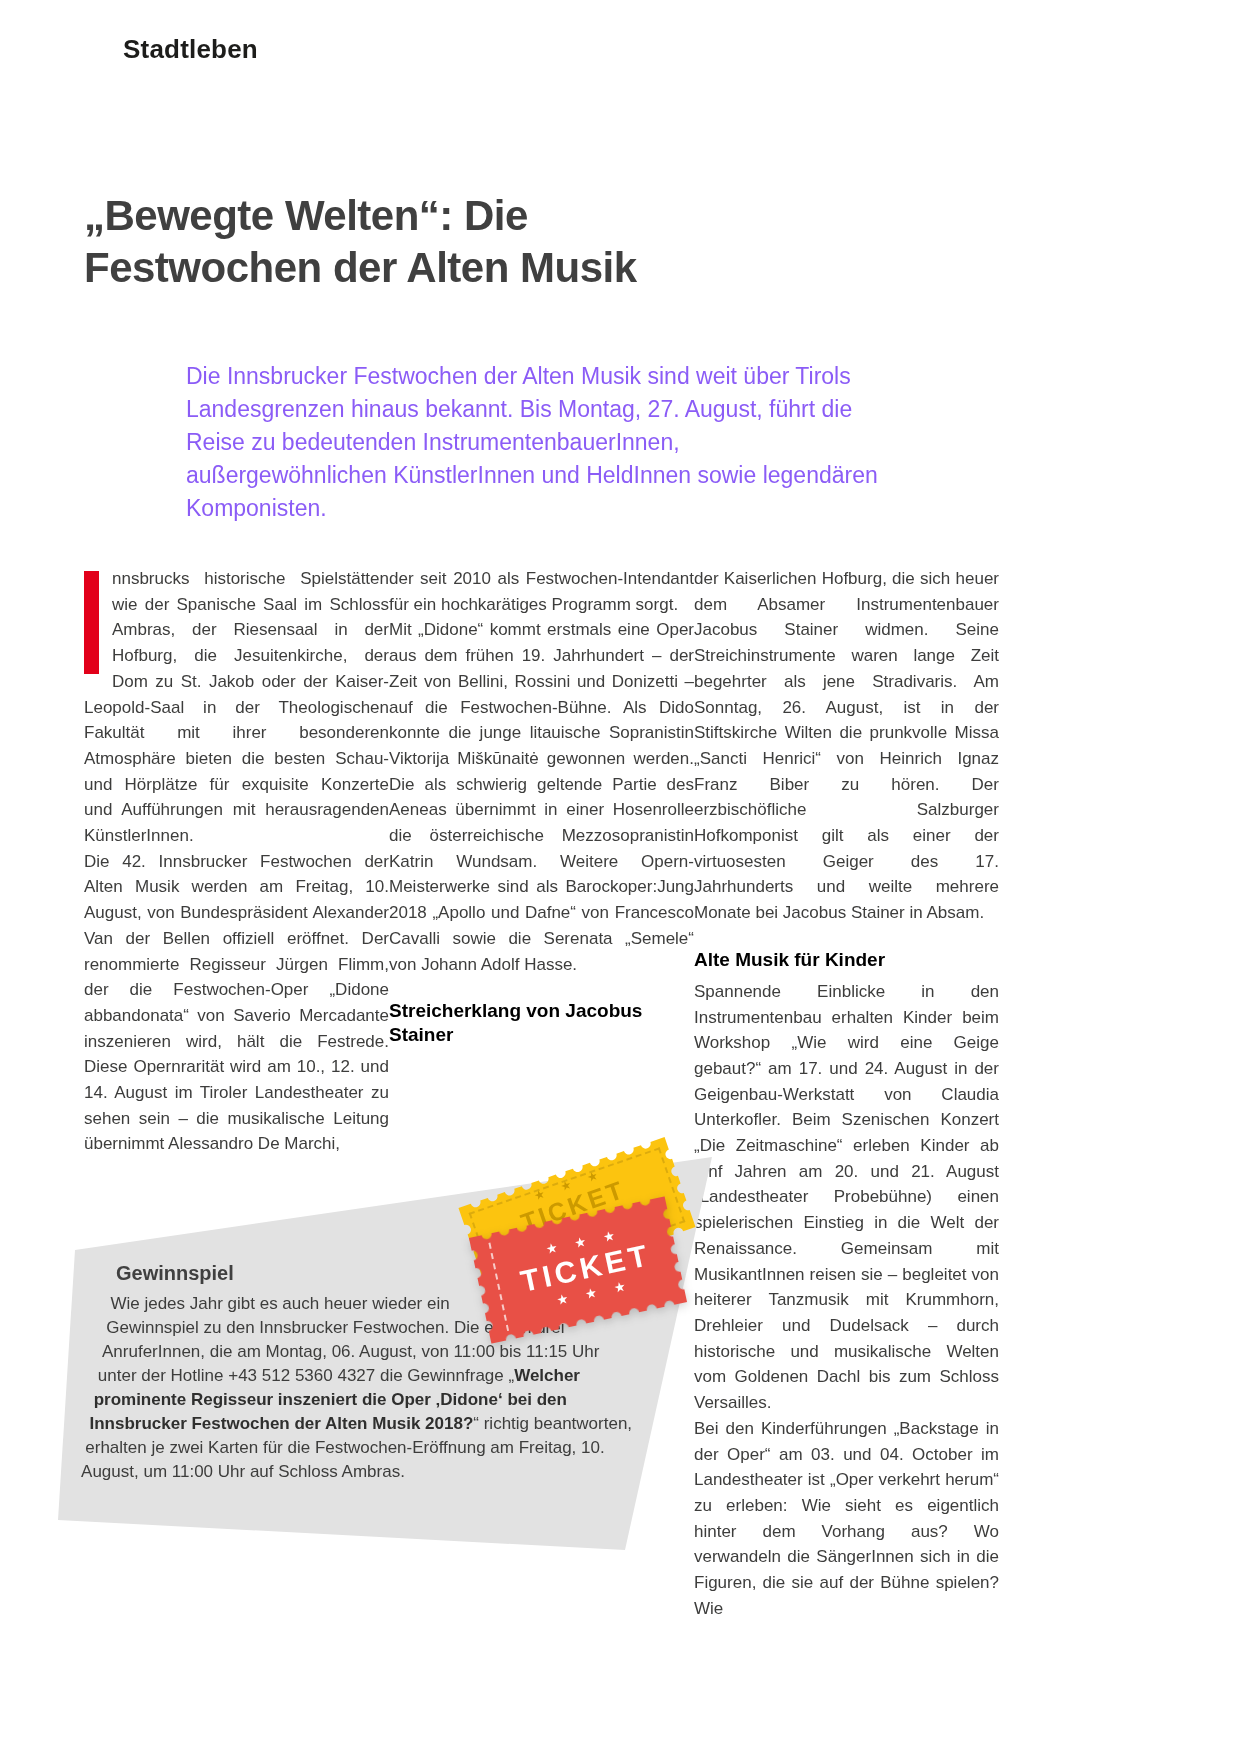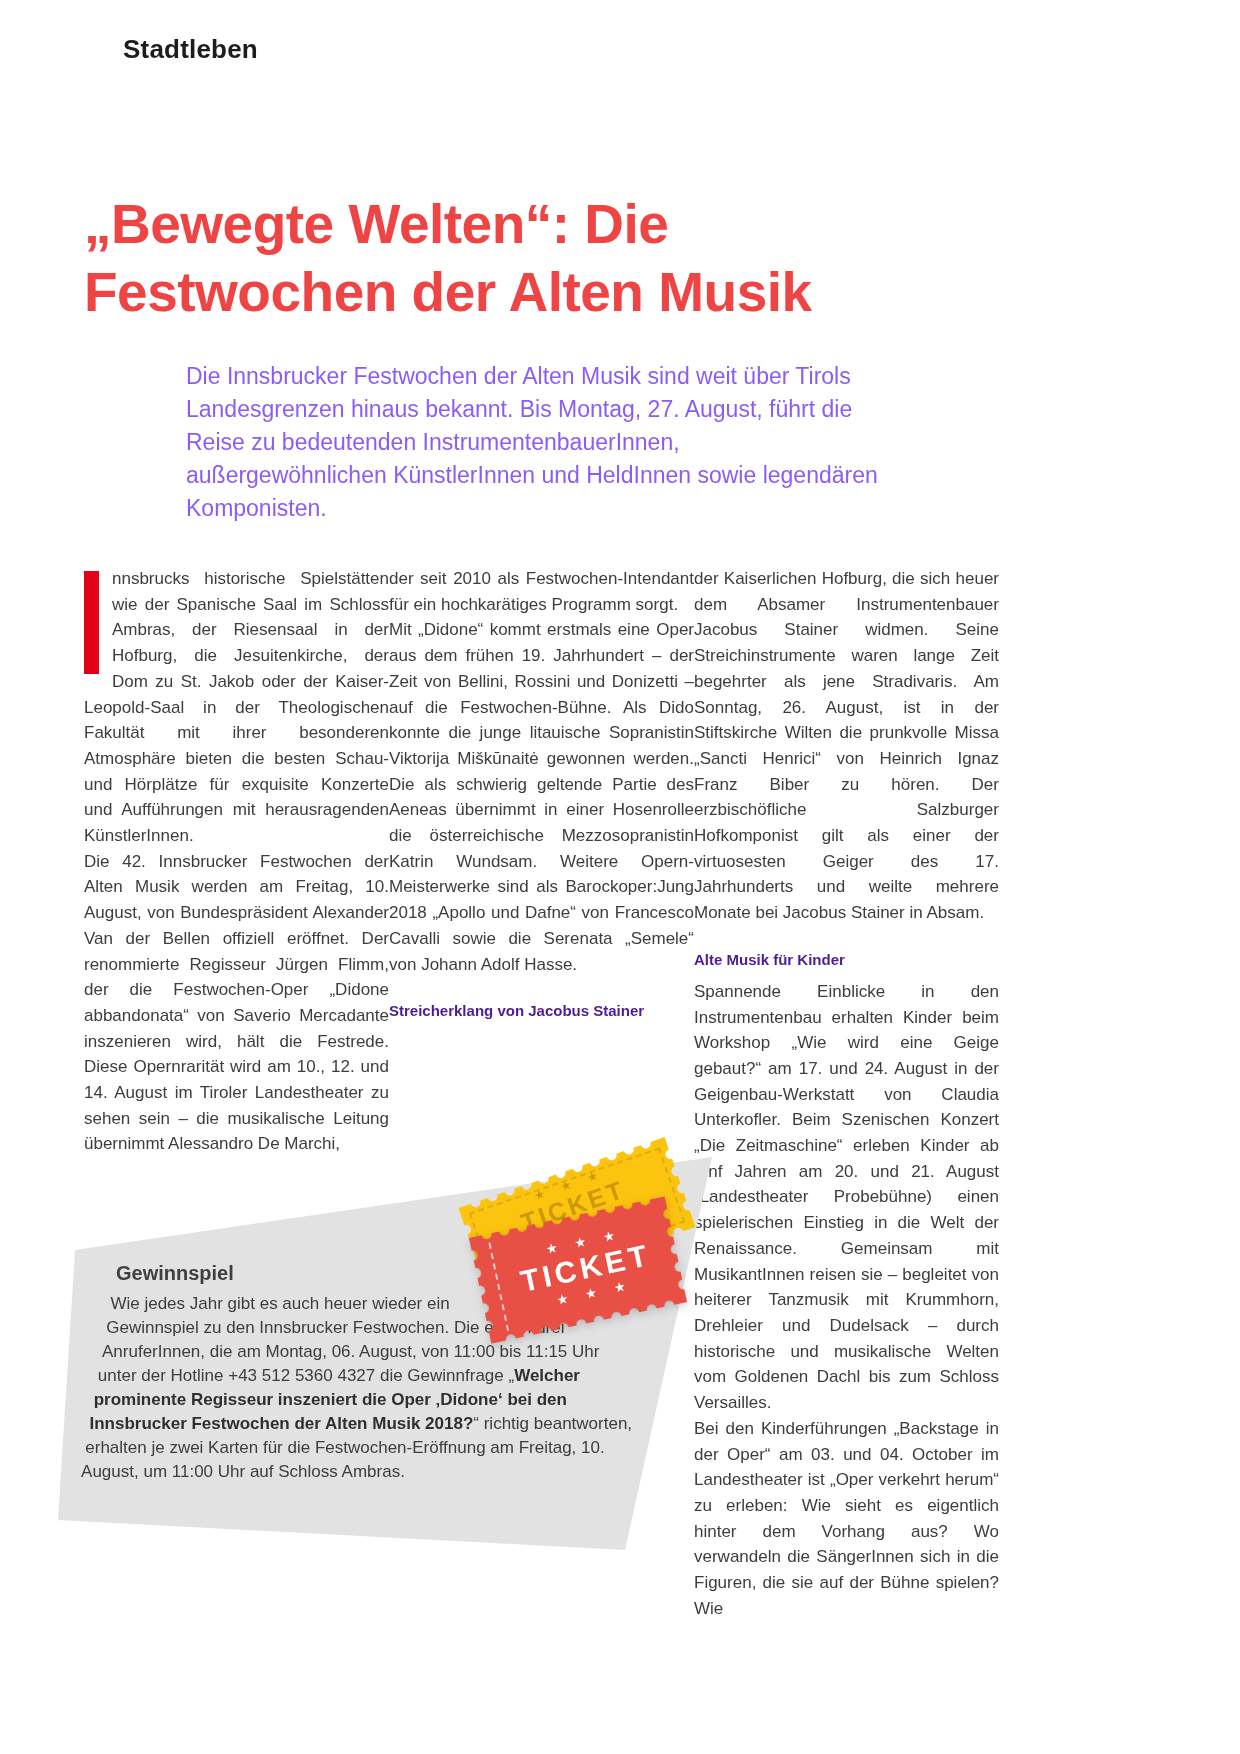--- a/index.html
+++ b/index.html
@@ -2,28 +2,28 @@
 <html lang="de"><head>
 <meta charset="utf-8">
 <style>
   * { margin:0; padding:0; box-sizing:border-box; }
   html,body { background:#ffffff; }
   body { font-family:"Liberation Sans","DejaVu Sans",sans-serif; color:#3d3d3c; }
   .page { position:relative; width:1240px; height:1754px; background:#ffffff; overflow:hidden; }
 
   .section-label { position:absolute; left:84px; top:34px; font-size:26px; font-weight:bold; color:#1d1d1b; letter-spacing:.2px;margin-left:39px; }
 
-  .headline { position:absolute; left:84px; top:190px; color:#ef4444; font-size:55px; font-weight:bold; line-height:1.24; letter-spacing:-.5px; }
+  .headline { position:absolute; left:84px; top:190px; color:#404040; font-size:42px; font-weight:bold; line-height:1.24; letter-spacing:-.5px; }
 
   .lead { position:absolute; left:186px; top:360px; width:700px; font-size:23px; line-height:33px; color:#8b5cf6; }
 
   .columns { position:absolute; left:84px; top:566px; width:967px; display:flex; }
   .col { width:305px; font-size:17px; line-height:25.7px; text-align:justify; color:#3d3d3c; hyphens:auto; }
   .col p { margin:0; }
-  .subhead { color:#4c1d95; font-size:15px; line-height:24px; font-weight:bold; margin:22px 0 7px 0; text-align:left; }
+  .subhead { color:#000000; font-size:19px; line-height:24px; font-weight:bold; margin:22px 0 7px 0; text-align:left; }
 
   .dropcap { float:left; display:block; width:15px; height:103px; background:#e2001a; color:transparent; overflow:hidden; font-size:8px; margin:5px 13px 2px 0; }
 
   
   .gewinnspiel { position:absolute; left:50px; top:1142px; width:680px; height:420px; z-index:1; }
   .gewinnspiel-bg { position:absolute; inset:0; background:#e2e2e2; clip-path:polygon(25px 108px, 662px 15px, 575px 408px, 8px 378px); }
   .gewinnspiel-content { position:absolute; left:22px; top:118px; width:578px; font-size:17px; line-height:24px; color:#3d3d3c; }
   .gs-left-slant { float:left; width:44px; height:252px; shape-outside:polygon(0 0, 100% 0, 0 100%); }
   .gs-ticket-spacer { float:right; width:170px; height:96px; shape-outside:polygon(0 0, 100% 0, 100% 100%); }
   .gewinnspiel-heading { color:#404040; font-size:20px; line-height:26px; font-weight:bold; margin-bottom:6px; }

